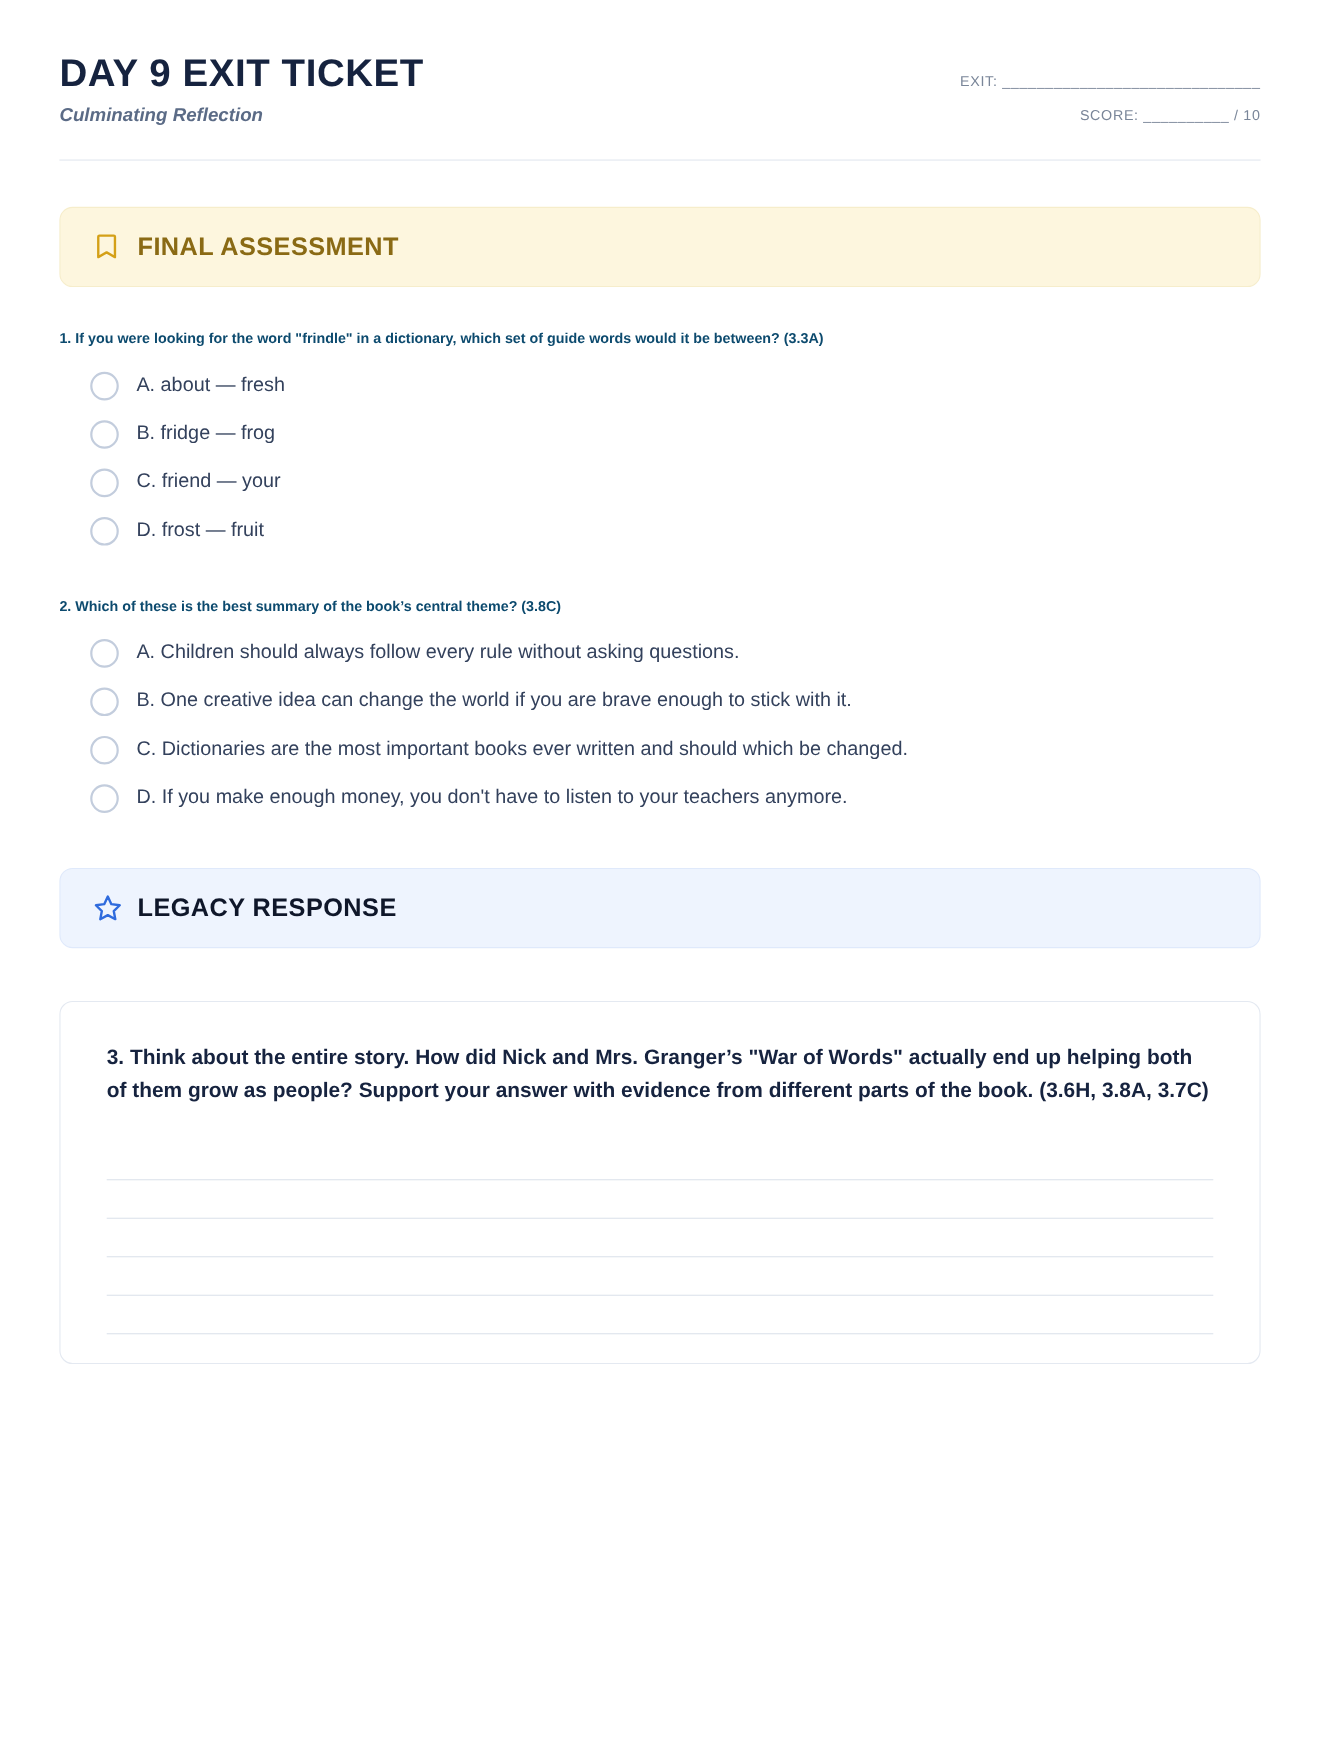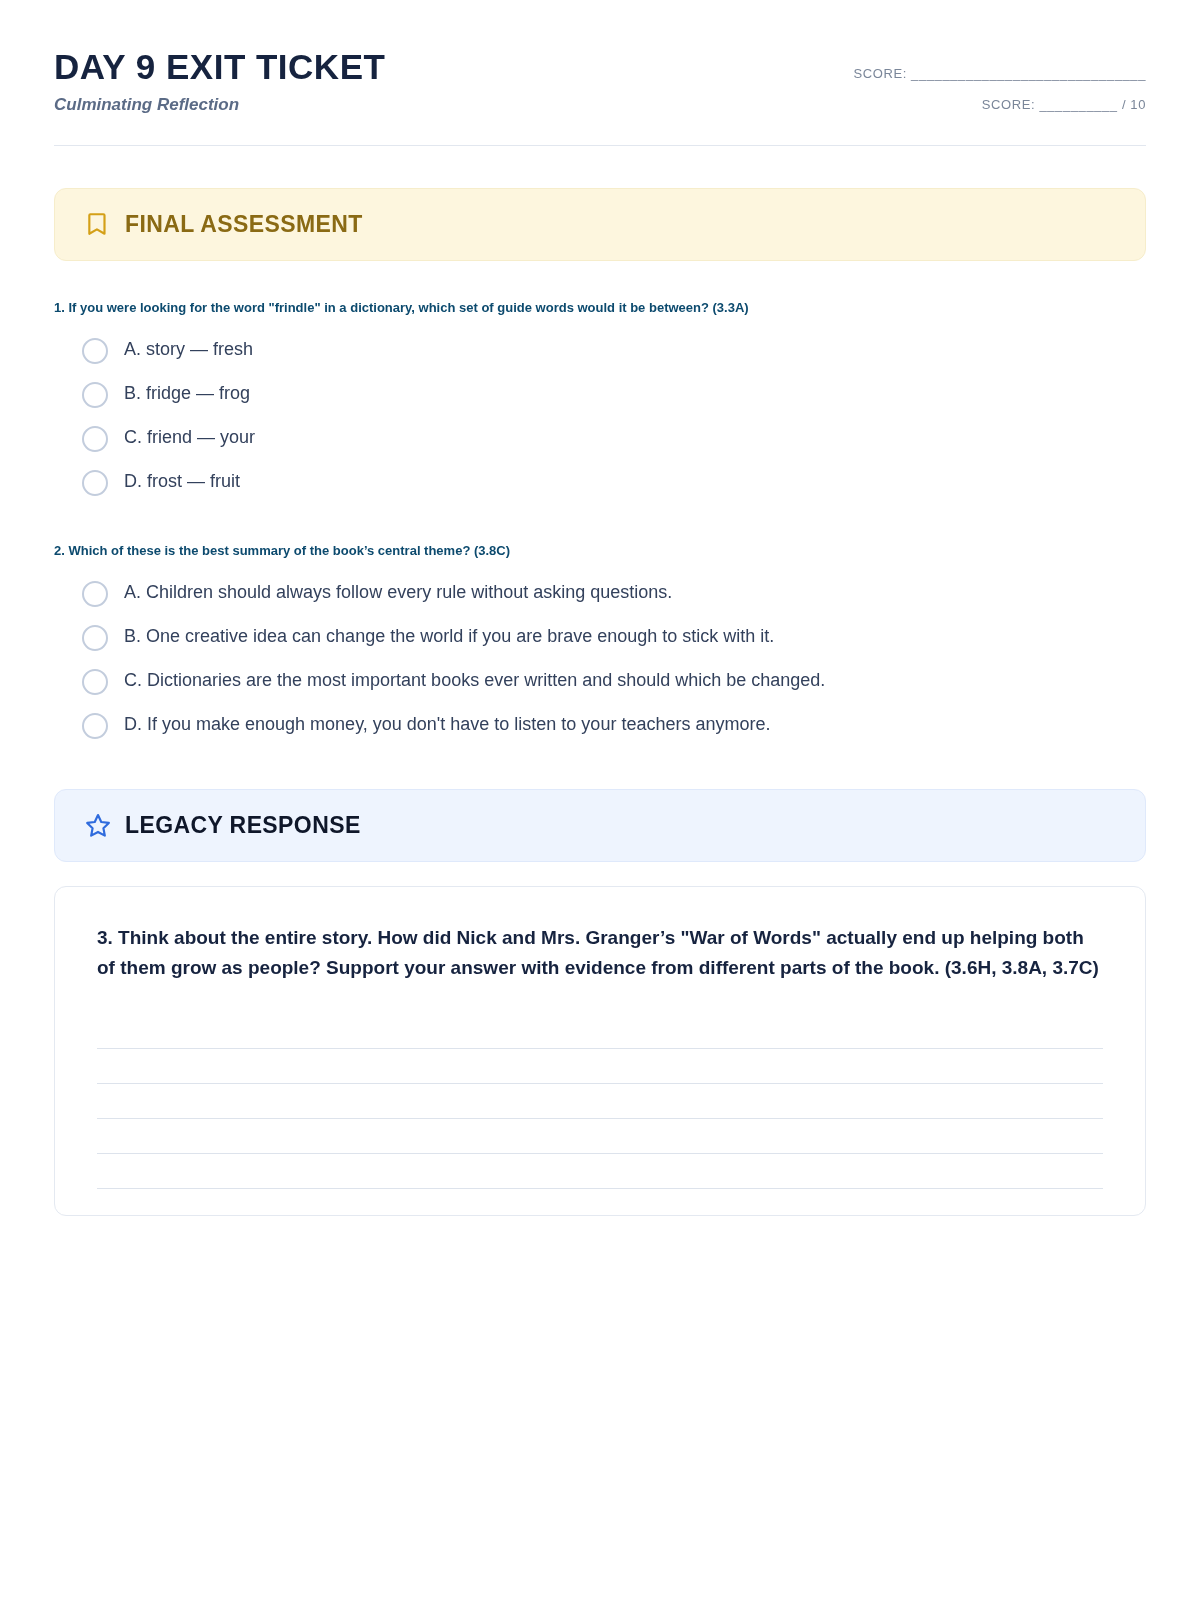--- a/index.html
+++ b/index.html
@@ -118,21 +118,21 @@
   }
   .option-label {
     font-size: 18px;
     color: #33415c;
     line-height: 1.5;
     max-width: 950px;
   }
 
   
   .response-card {
-    margin-top: 24px;
+    margin-top: 48px;
     border: 1px solid #e4e9f1;
     border-radius: 12px;
     padding: 36px 42px 26px 42px;
     background: #fff;
   }
   .response-prompt {
     font-size: 19px;
     font-weight: bold;
     color: #16233f;
     line-height: 1.62;
@@ -148,42 +148,42 @@
 <body>
 
 <div class="page">
 
   <div class="header">
     <div class="header-left">
       <h1 class="doc-title">DAY 9 EXIT TICKET</h1>
       <p class="doc-subtitle">Culminating Reflection</p>
     </div>
     <div class="header-right">
-      <div class="meta-line">SCORE: ______________________________</div>
+      <div class="meta-line">EXIT: ______________________________</div>
       <div class="meta-line">SCORE: __________ / 10</div>
     </div>
   </div>
 
   <div class="divider"></div>
 
   <div class="banner banner-assessment">
     <span class="banner-icon">
       <svg width="26" height="26" viewBox="0 0 24 24" fill="none" stroke="#d4a017" stroke-width="2" stroke-linecap="round" stroke-linejoin="round">
         <path d="M5 3h12a1 1 0 0 1 1 1v17l-7-4-7 4V4a1 1 0 0 1 1-1z"></path>
       </svg>
     </span>
     <span class="banner-title">FINAL ASSESSMENT</span>
   </div>
 
   <div class="question">
     <p class="q-text">1. If you were looking for the word "frindle" in a dictionary, which set of guide words would it be between? (3.3A)</p>
     <ul class="options">
       <li class="option">
         <span class="bubble"></span>
-        <span class="option-label">A. story — fresh</span>
+        <span class="option-label">A. about — fresh</span>
       </li>
       <li class="option">
         <span class="bubble"></span>
         <span class="option-label">B. fridge — frog</span>
       </li>
       <li class="option">
         <span class="bubble"></span>
         <span class="option-label">C. friend — your</span>
       </li>
       <li class="option">

